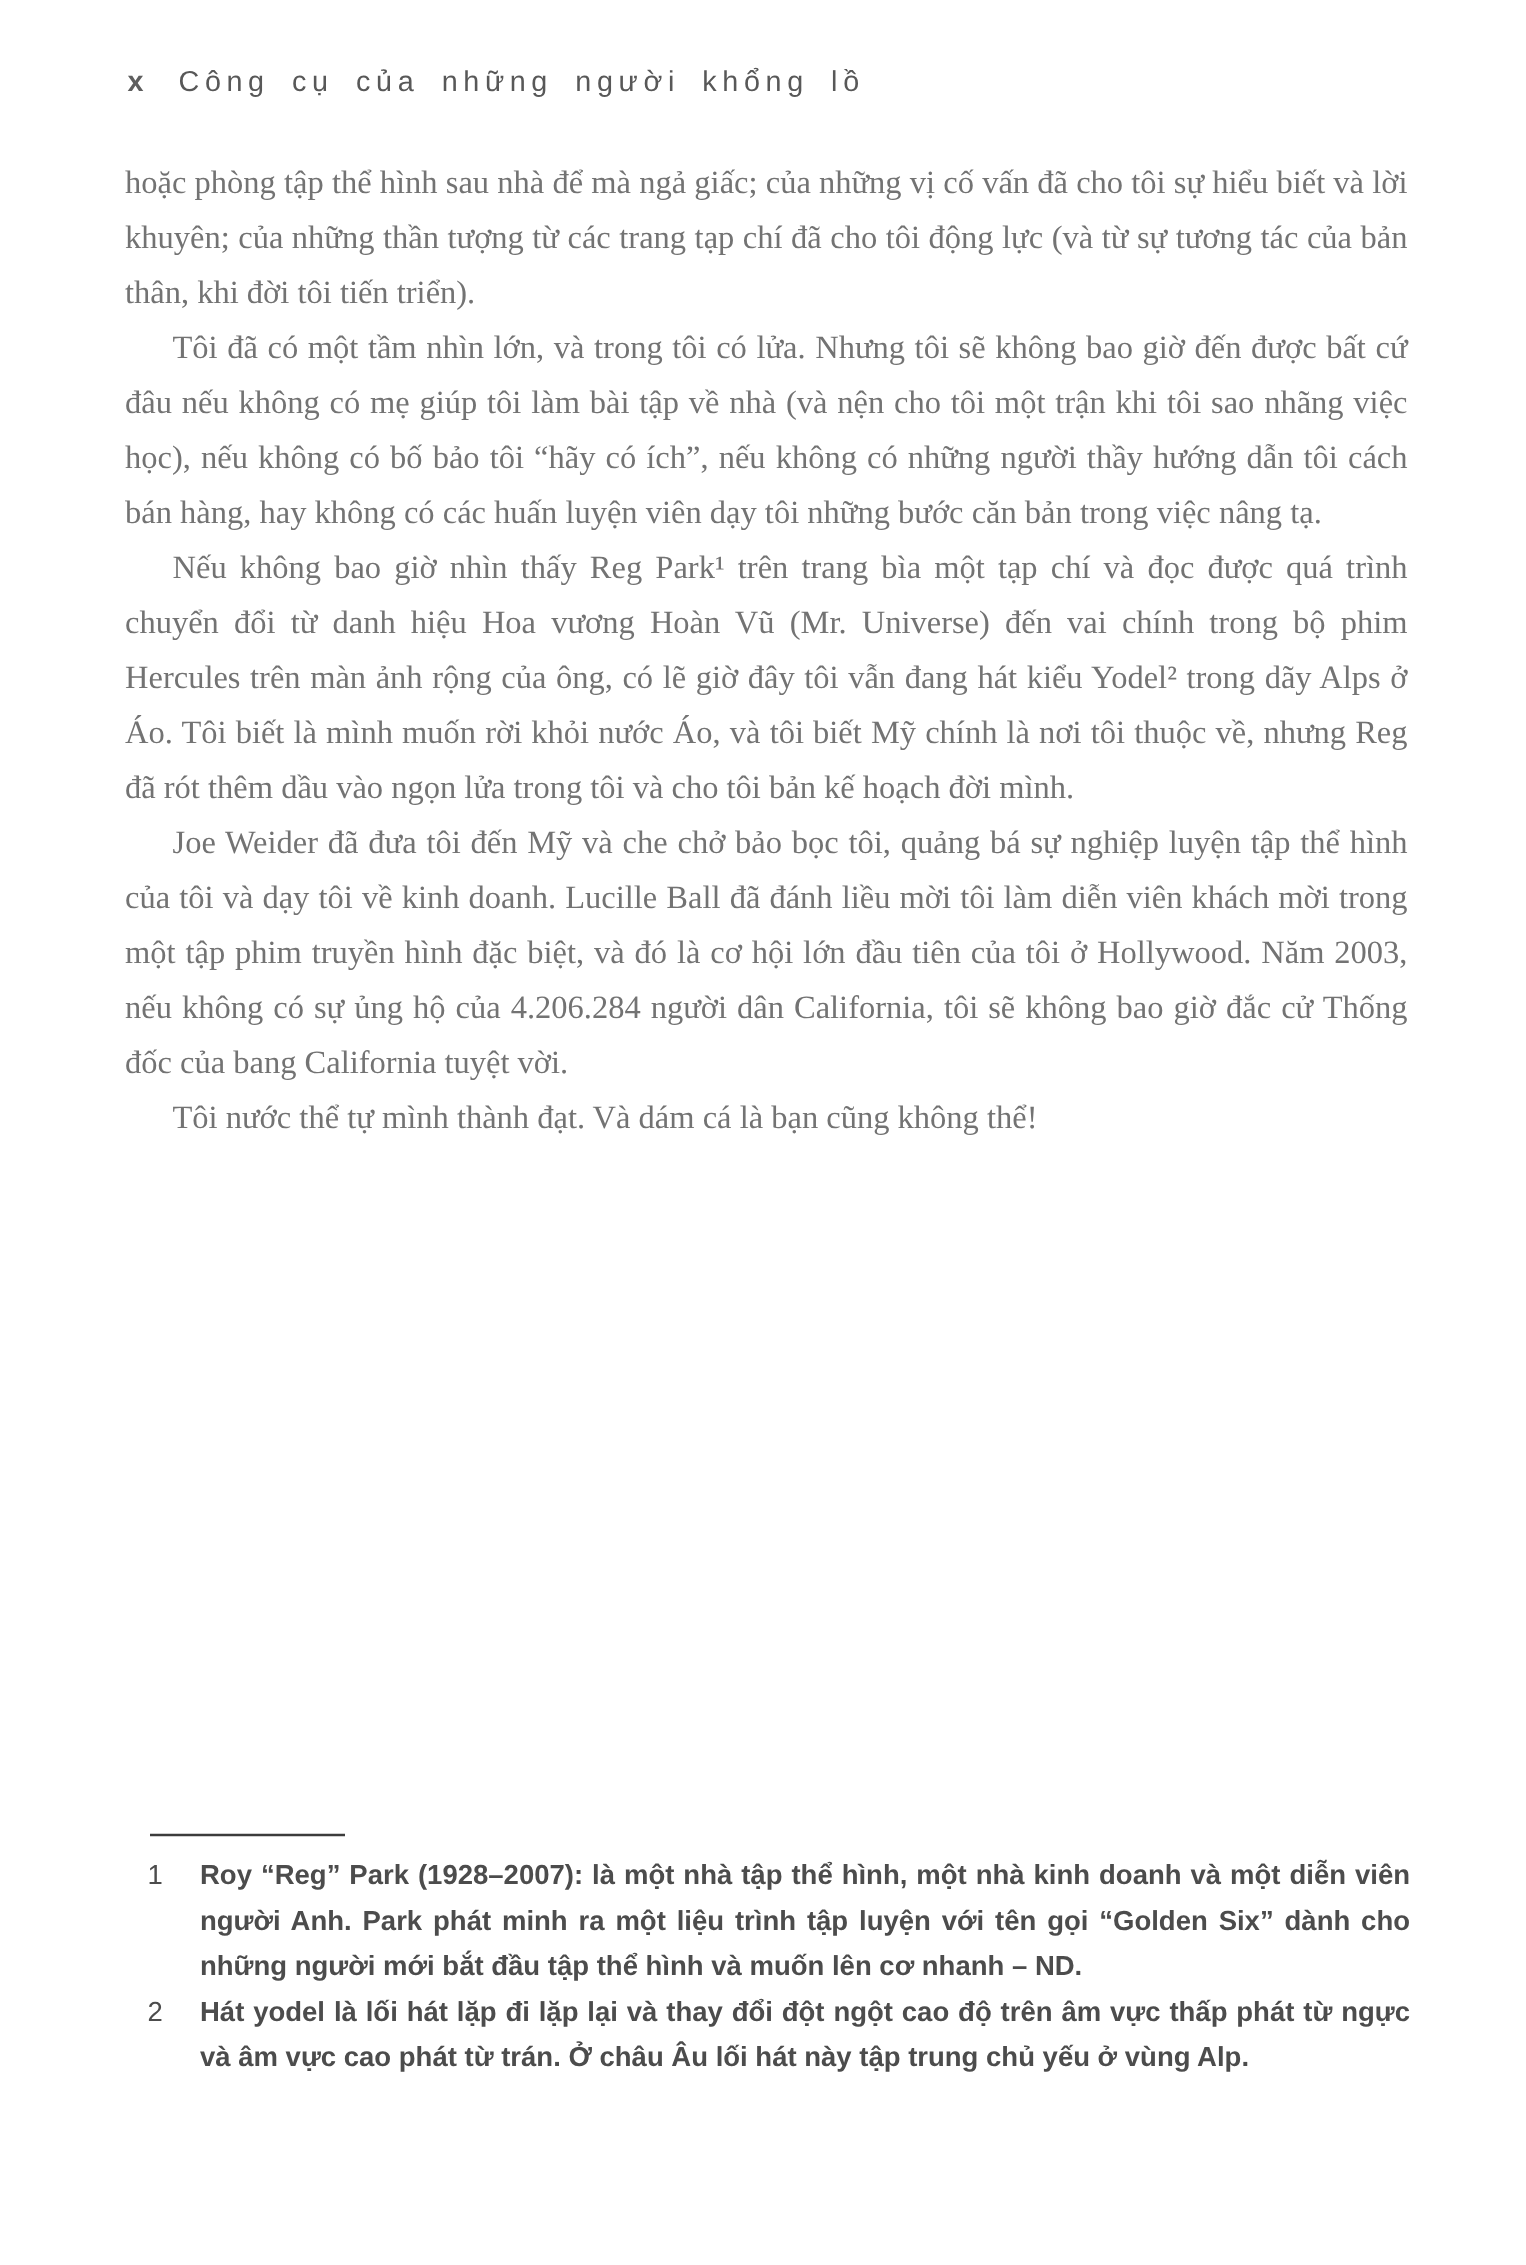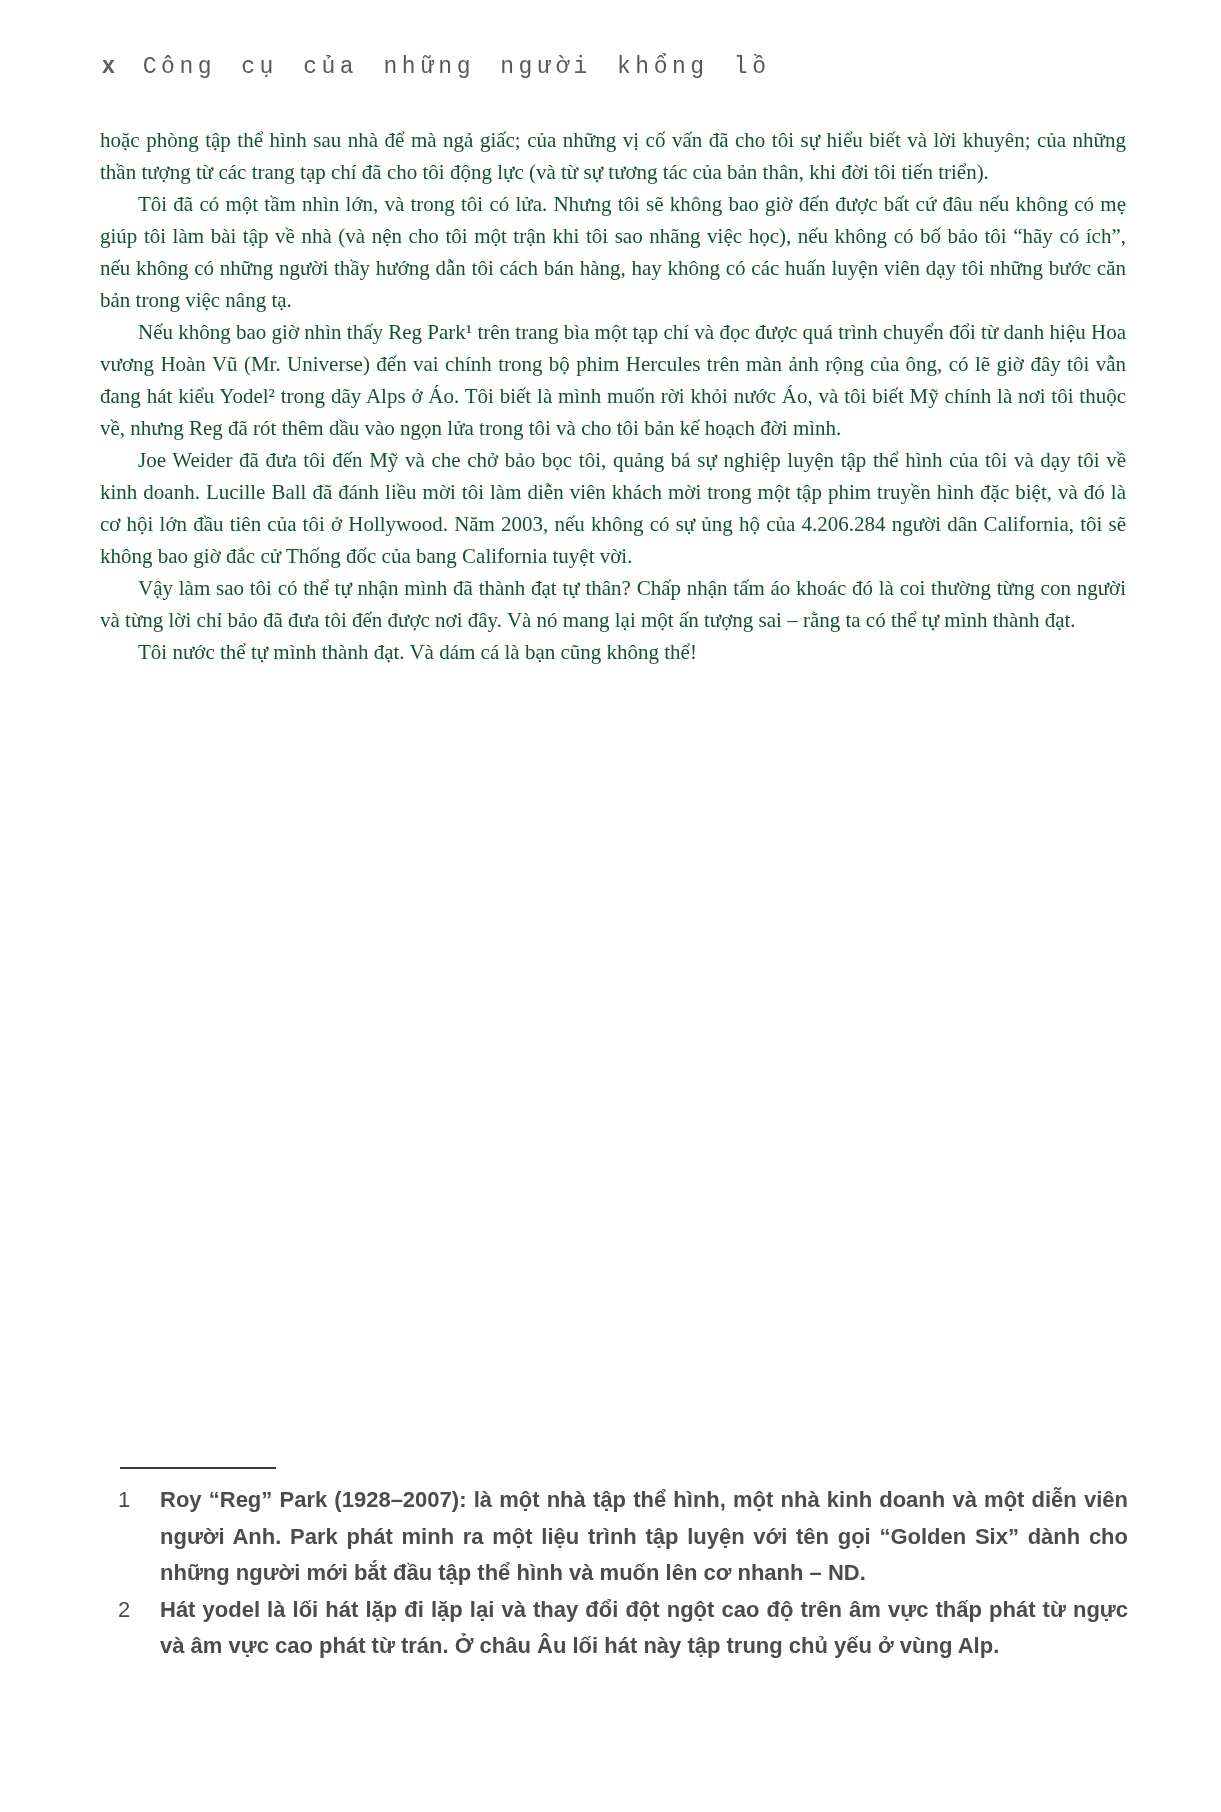--- a/index.html
+++ b/index.html
@@ -32,32 +32,31 @@
     font-size: 23px;
     font-weight: 600;
     letter-spacing: 2px;
   }
   .running-title {
     font-size: 23px;
     font-weight: 400;
     letter-spacing: 4.5px;
     word-spacing: 7px;
     color: #585858;
-    font-family: Liberation Mono, monospace;
   }
 
   
   .body-text {
     position: absolute;
     top: 124px;
     left: 100px;
     width: 1026px;
-    font-size: 21px;
-    line-height: 32px;
-    color: #14532d;
+    font-size: 26px;
+    line-height: 44px;
+    color: #737373;
     text-align: justify;
   }
   .body-text p {
     margin: 0;
     padding: 0;
   }
   .body-text p.indented {
     text-indent: 38px;
   }
 
@@ -101,21 +100,20 @@
   <div class="header">
     <span class="page-number">x</span>
     <span class="running-title">Công cụ của những người khổng lồ</span>
   </div>
 
   <div class="body-text">
     <p>hoặc phòng tập thể hình sau nhà để mà ngả giấc; của những vị cố vấn đã cho tôi sự hiểu biết và lời khuyên; của những thần tượng từ các trang tạp chí đã cho tôi động lực (và từ sự tương tác của bản thân, khi đời tôi tiến triển).</p>
     <p class="indented">Tôi đã có một tầm nhìn lớn, và trong tôi có lửa. Nhưng tôi sẽ không bao giờ đến được bất cứ đâu nếu không có mẹ giúp tôi làm bài tập về nhà (và nện cho tôi một trận khi tôi sao nhãng việc học), nếu không có bố bảo tôi “hãy có ích”, nếu không có những người thầy hướng dẫn tôi cách bán hàng, hay không có các huấn luyện viên dạy tôi những bước căn bản trong việc nâng tạ.</p>
     <p class="indented">Nếu không bao giờ nhìn thấy Reg Park¹ trên trang bìa một tạp chí và đọc được quá trình chuyển đổi từ danh hiệu Hoa vương Hoàn Vũ (Mr. Universe) đến vai chính trong bộ phim Hercules trên màn ảnh rộng của ông, có lẽ giờ đây tôi vẫn đang hát kiểu Yodel² trong dãy Alps ở Áo. Tôi biết là mình muốn rời khỏi nước Áo, và tôi biết Mỹ chính là nơi tôi thuộc về, nhưng Reg đã rót thêm dầu vào ngọn lửa trong tôi và cho tôi bản kế hoạch đời mình.</p>
     <p class="indented">Joe Weider đã đưa tôi đến Mỹ và che chở bảo bọc tôi, quảng bá sự nghiệp luyện tập thể hình của tôi và dạy tôi về kinh doanh. Lucille Ball đã đánh liều mời tôi làm diễn viên khách mời trong một tập phim truyền hình đặc biệt, và đó là cơ hội lớn đầu tiên của tôi ở Hollywood. Năm 2003, nếu không có sự ủng hộ của 4.206.284 người dân California, tôi sẽ không bao giờ đắc cử Thống đốc của bang California tuyệt vời.</p>
-    <p class="indented">Vậy làm sao tôi có thể tự nhận mình đã thành đạt tự thân? Chấp nhận tấm áo khoác đó là coi thường từng con người và từng lời chỉ bảo đã đưa tôi đến được nơi đây. Và nó mang lại một ấn tượng sai – rằng ta có thể tự mình thành đạt.</p>
     <p class="indented">Tôi nước thể tự mình thành đạt. Và dám cá là bạn cũng không thể!</p>
   </div>
 
   <div class="footnotes">
     <div class="fn-rule"></div>
 
     <div class="fn-item">
       <div class="fn-marker">1</div>
       <div class="fn-text">Roy “Reg” Park (1928–2007): là một nhà tập thể hình, một nhà kinh doanh và một diễn viên người Anh. Park phát minh ra một liệu trình tập luyện với tên gọi “Golden Six” dành cho những người mới bắt đầu tập thể hình và muốn lên cơ nhanh – ND.</div>
     </div>

